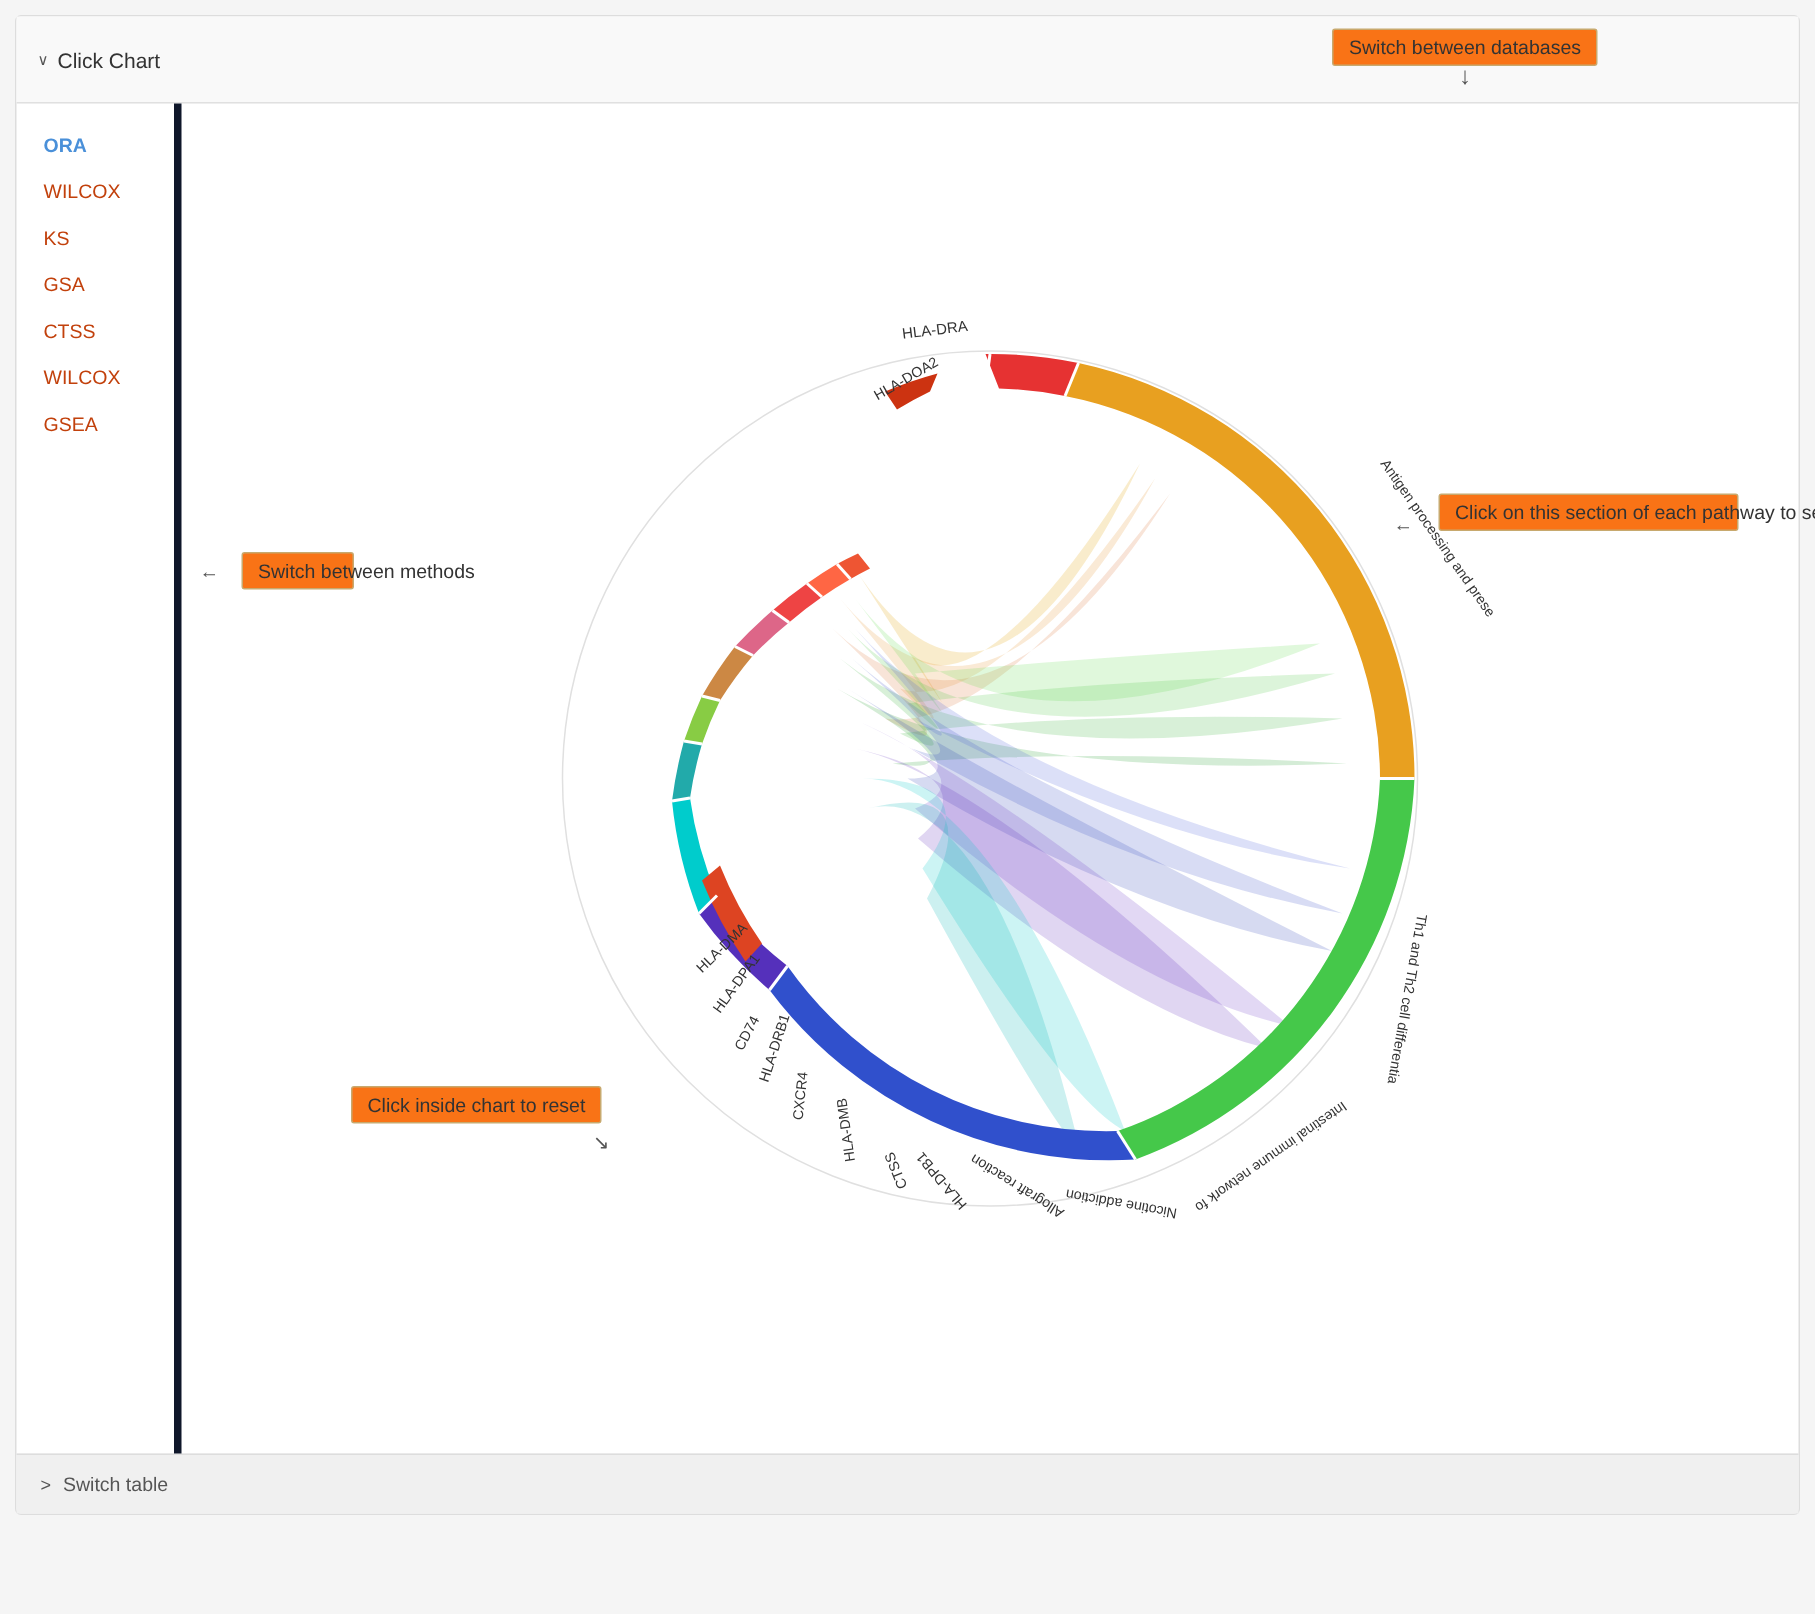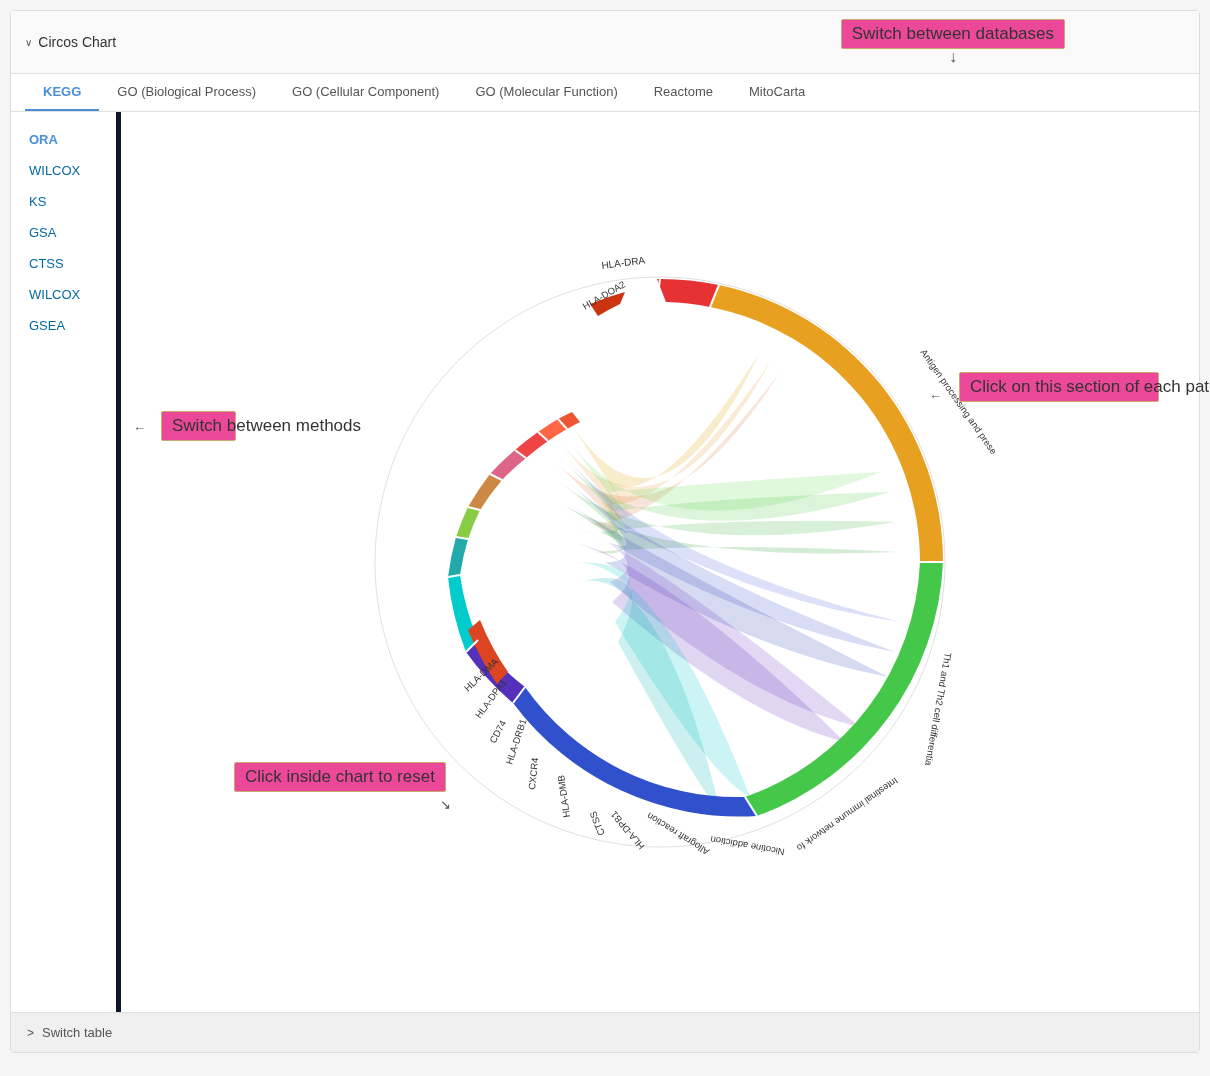--- a/index.html
+++ b/index.html
@@ -33,23 +33,23 @@
       font-size: 10px;
       color: #555;
     }
     .switch-databases-annotation {
       margin-left: auto;
       margin-right: 120px;
       position: relative;
     }
     .annotation-box {
       border: 1px solid #c8a96e;
-      background: #ec4899;
+      background: #f97316;
       padding: 4px 10px;
-      font-size: 17px;
+      font-size: 13px;
       color: #333;
       border-radius: 2px;
       white-space: nowrap;
     }
     .arrow-down {
       display: block;
       text-align: center;
       color: #555;
       font-size: 16px;
       line-height: 1;
@@ -80,21 +80,21 @@
     }
     .sidebar {
       width: 110px;
       border-right: 5px solid #0f172a;
       padding-top: 12px;
       flex-shrink: 0;
     }
     .sidebar-item {
       padding: 8px 18px;
       font-size: 13px;
-      color: #0369a1;
+      color: #c2410c;
       cursor: pointer;
     }
     .sidebar-item.active {
       color: #4a90d9;
       font-weight: 600;
     }
     .chart-area {
       flex: 1;
       position: relative;
       display: flex;
@@ -130,36 +130,28 @@
     }
   </style>
 </head>
 <body>
 
 <div class="main-container">
 
   <div class="header">
     <div class="header-title">
       <span class="chevron-down">∨</span>
-      <span>Circos Chart</span>
+      <span>Click Chart</span>
     </div>
     <div class="switch-databases-annotation">
       <div class="annotation-box">Switch between databases</div>
       <span class="arrow-down">↓</span>
     </div>
   </div>
 
-  <div class="tabs-row">
-    <div class="tab-item active">KEGG</div>
-    <div class="tab-item">GO (Biological Process)</div>
-    <div class="tab-item">GO (Cellular Component)</div>
-    <div class="tab-item">GO (Molecular Function)</div>
-    <div class="tab-item">Reactome</div>
-    <div class="tab-item">MitoCarta</div>
-  </div>
 
   <div class="content-area">
 
     <div class="sidebar">
       <div class="sidebar-item active">ORA</div>
       <div class="sidebar-item">WILCOX</div>
       <div class="sidebar-item">KS</div>
       <div class="sidebar-item">GSA</div>
       <div class="sidebar-item">CTSS</div>
       <div class="sidebar-item">WILCOX</div>

